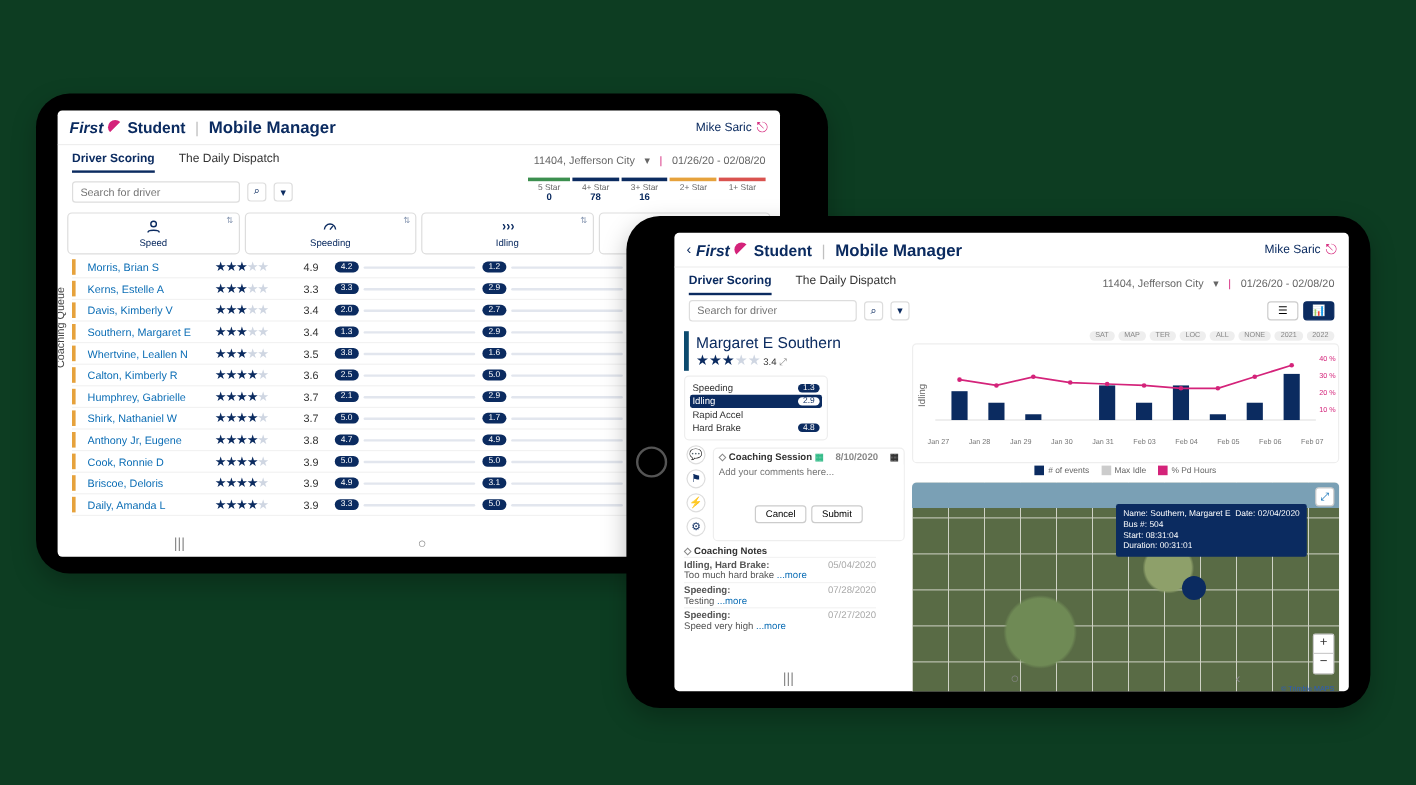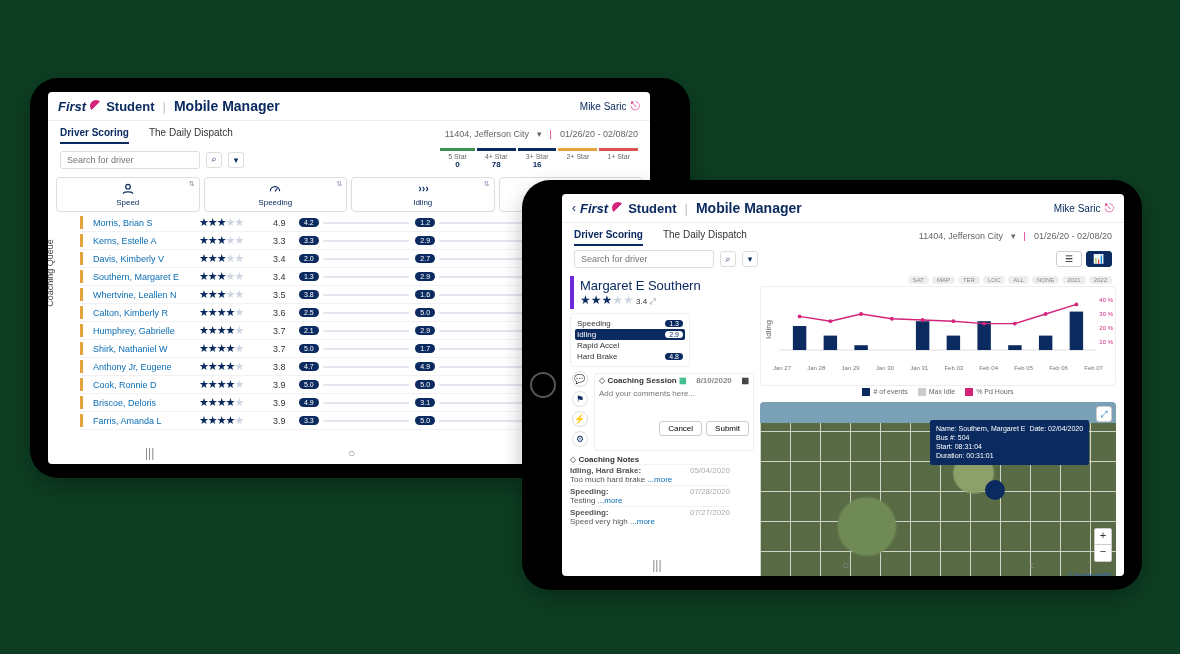--- a/index.html
+++ b/index.html
@@ -47,49 +47,49 @@
 
   
   .tbl-head { display:flex; gap:4px; padding:2px 8px; }
   .colbtn { flex:1; border:1px solid #ddd; border-radius:4px; padding:4px 2px; text-align:center; font-size:8px; color:#0b2b60; display:flex; flex-direction:column; align-items:center; gap:2px; position:relative; }
   .colbtn svg { width:14px; height:14px; }
   .colbtn.active { background:#0b2b60; color:#fff; }
   .colbtn .corner { position:absolute; top:2px; right:4px; font-size:7px; opacity:.5; }
 
   .queue-lbl { position:absolute; left:2px; top:50%; transform:rotate(-90deg) translateX(30%); transform-origin:left; font-size:9px; color:#444; white-space:nowrap; }
 
-  .rows { padding:0 8px 0 32px; font-size:9px; }
+  .rows { padding:0 8px 0 12px; font-size:9px; }
   .row { display:flex; align-items:center; gap:6px; padding:2px 0; border-bottom:1px solid #f2f2f2; }
   .row .bar { width:3px; align-self:stretch; background:#e6a23c; margin-right:4px; }
   .row .name { flex:0 0 100px; color:#0b6db5; font-size:9px; white-space:nowrap; overflow:hidden; text-overflow:ellipsis; }
   .row .stars { flex:0 0 68px; color:#0b2b60; font-size:11px; letter-spacing:-1px; }
   .row .stars .dim { color:#cfd6e2; }
   .row .score { flex:0 0 20px; font-size:9px; color:#333; }
   .row .cell { flex:1; display:flex; align-items:center; gap:4px; }
   .row .chip { background:#0b2b60; color:#fff; border-radius:8px; padding:1px 5px; font-size:7px; }
   .row .line { height:2px; background:#e2e6ee; flex:1; border-radius:2px; }
 
   .navbtns { position:absolute; bottom:4px; left:0; right:0; display:flex; justify-content:space-around; font-size:12px; color:#888; }
 
   
   .rapp-body { display:flex; padding:4px 8px; gap:6px; position:relative; height: calc(100% - 70px); }
   .panel { font-size:8px; color:#333; }
-  .driverhdr { border-left:4px solid #6d28d9; padding:2px 6px; margin-bottom:4px; }
+  .driverhdr { border-left:4px solid #0c4a6e; padding:2px 6px; margin-bottom:4px; }
   .driverhdr .dname { font-size:13px; color:#0b2b60; font-weight:normal; }
   .driverhdr .stars { color:#0b2b60; font-size:12px; }
   .metriclist { border:1px solid #eee; border-radius:4px; padding:4px; width:120px; }
   .metricrow { display:flex; align-items:center; justify-content:space-between; padding:1px 2px; font-size:8px; }
   .metricrow.active { background:#0b2b60; color:#fff; border-radius:2px; }
   .metricrow .chip { background:#0b2b60; color:#fff; border-radius:7px; padding:0 4px; font-size:7px; }
   .metricrow.active .chip { background:#fff; color:#0b2b60; }
 
   .coachbox { border:1px solid #eee; border-radius:4px; margin-top:6px; width:160px; }
   .coachbox .ttl { font-size:8px; font-weight:bold; padding:2px 4px; display:flex; justify-content:space-between; }
   .coachbox textarea { width:100%; border:none; font-size:8px; padding:2px 4px; resize:none; height:30px; }
-  .coachbox .btns { display:flex; justify-content:flex-end; gap:4px; padding:2px 4px; }
+  .coachbox .btns { display:flex; justify-content:center; gap:4px; padding:2px 4px; }
   .coachbox button { font-size:8px; padding:2px 8px; border:1px solid #ccc; border-radius:3px; background:#fff; }
   .iconcol { display:flex; flex-direction:column; gap:4px; padding:4px 2px; }
   .iconcol span { width:16px; height:16px; border:1px solid #ddd; border-radius:50%; display:flex;align-items:center;justify-content:center; font-size:9px; color:#0b2b60; }
 
   .notes { font-size:8px; margin-top:4px; width:160px; }
   .notes .ttl { font-weight:bold; }
   .noteitem { display:flex; justify-content:space-between; color:#555; padding:1px 0; border-top:1px solid #f3f3f3; }
   .noteitem .more { color:#0b6db5; }
 
   
@@ -413,21 +413,21 @@
               <span class="chip">3.1</span>
               <span class="line"></span>
             </div>
    <div class="cell">
               <span class="chip">5.0</span>
               <span class="line"></span>
             </div>
           </div>
           <div class="row">
             <div class="bar"></div>
-   <div class="name">Farris, Amanda L</div>
+   <div class="name">Daily, Amanda L</div>
    <div class="stars">★★★★<span class="dim">★</span></div>
    <div class="score">3.9</div>
    <div class="cell">
               <span class="chip">3.3</span>
               <span class="line"></span>
             </div>
    <div class="cell">
               <span class="chip">5.0</span>
               <span class="line"></span>
             </div>

